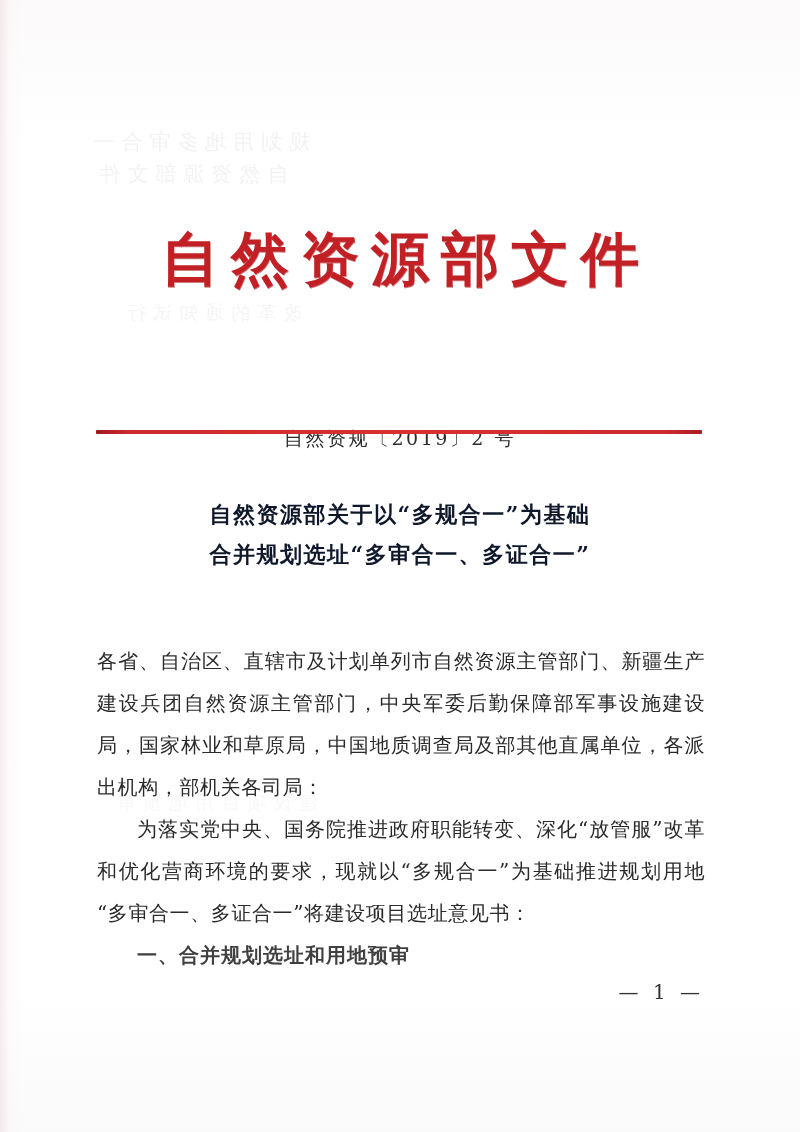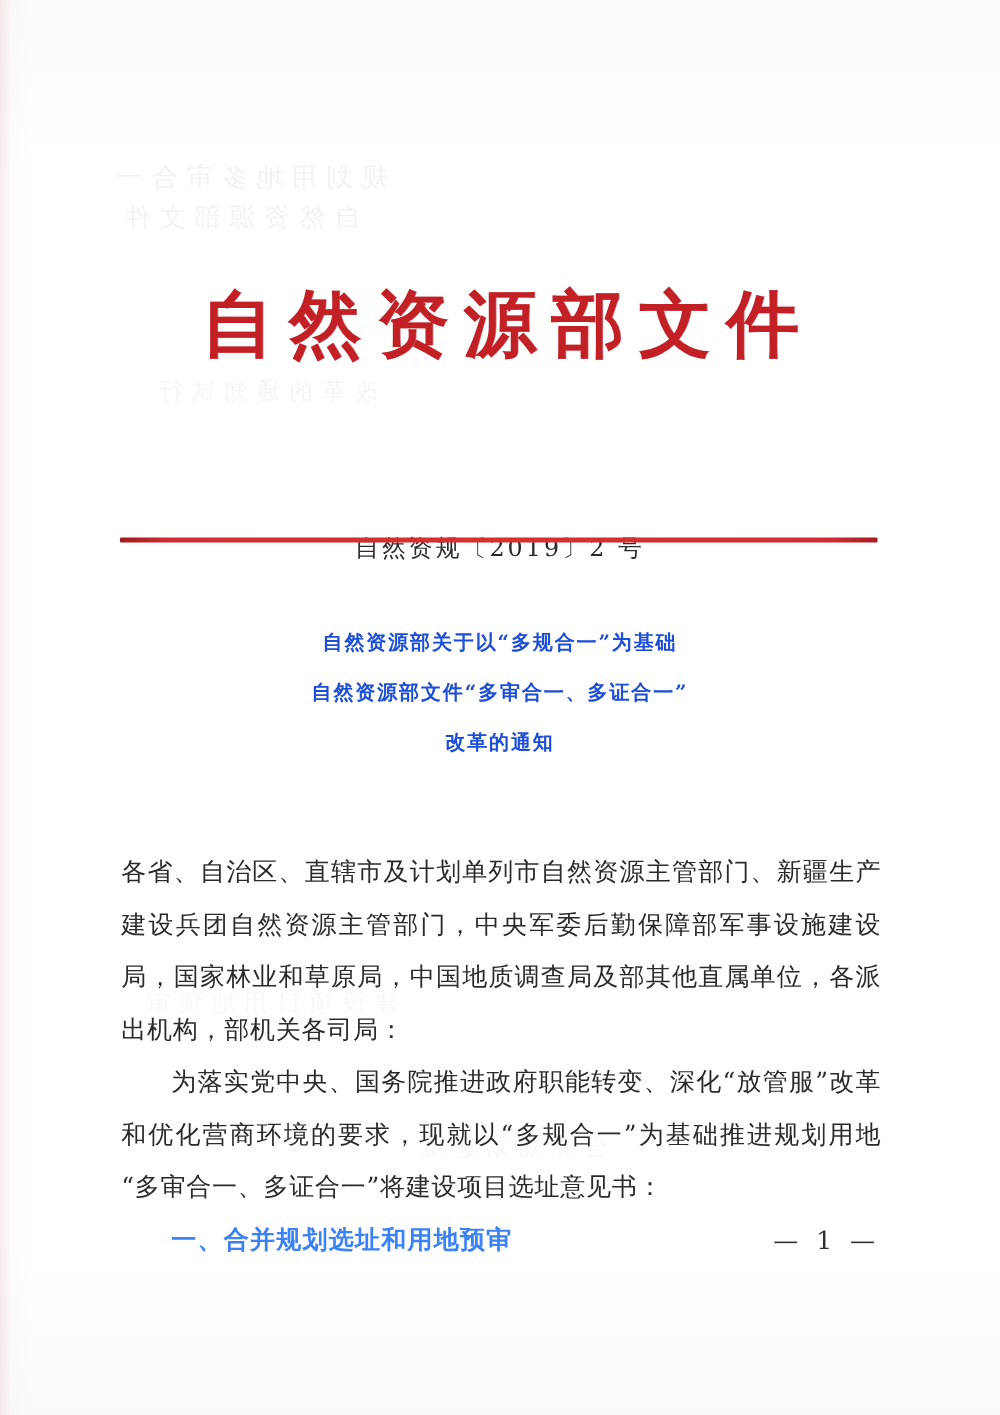--- a/index.html
+++ b/index.html
@@ -95,32 +95,32 @@
 
   
   .doc-title {
     position: absolute;
     left: 96px;
     top: 494px;
     width: 608px;
     text-align: center;
     font-family: "DejaVu Serif", serif;
     font-weight: 700;
-    font-size: 16px;
+    font-size: 22px;
     line-height: 40px;
     letter-spacing: 1.5px;
-    color: #1d4ed8;
+    color: #0f172a;
   }
   .doc-title div { white-space: nowrap; }
 
   
   .body-block {
     position: absolute;
     left: 97px;
-    top: 676px;
+    top: 640px;
     width: 608px;
     font-family: "DejaVu Serif", serif;
     font-size: 20px;
     line-height: 42px;
     letter-spacing: 0.6px;
     color: #2a2a2a;
   }
   .para {
     margin: 0;
     text-align: justify;
@@ -128,21 +128,21 @@
     text-justify: inter-character;
   }
   .para-indent {
     text-indent: 2em;
   }
   .section-heading {
     margin: 0;
     font-weight: 700;
     text-indent: 2em;
     letter-spacing: 1px;
-    color: #3b82f6;
+    color: #404040;
   }
 
   .page-number {
     position: absolute;
     right: 96px;
     top: 980px;
     font-family: "DejaVu Serif", serif;
     font-size: 20px;
     letter-spacing: 4px;
     color: #333333;
@@ -166,22 +166,21 @@
     <div class="masthead">
       <span class="masthead-title">自然资源部文件</span>
     </div>
 
     <div class="doc-number">自然资规〔2019〕2 号</div>
 
     <div class="red-rule"></div>
 
     <div class="doc-title">
       <div>自然资源部关于以“多规合一”为基础</div>
-      <div>自然资源部文件“多审合一、多证合一”</div>
-      <div>改革的通知</div>
+      <div>合并规划选址“多审合一、多证合一”</div>
     </div>
 
     <div class="body-block">
       <p class="para">各省、自治区、直辖市及计划单列市自然资源主管部门、新疆生产建设兵团自然资源主管部门，中央军委后勤保障部军事设施建设局，国家林业和草原局，中国地质调查局及部其他直属单位，各派出机构，部机关各司局：</p>
       <p class="para para-indent">为落实党中央、国务院推进政府职能转变、深化“放管服”改革和优化营商环境的要求，现就以“多规合一”为基础推进规划用地“多审合一、多证合一”将建设项目选址意见书：</p>
       <p class="section-heading">一、合并规划选址和用地预审</p>
     </div>
 
     <div class="page-number">— 1 —</div>
 

